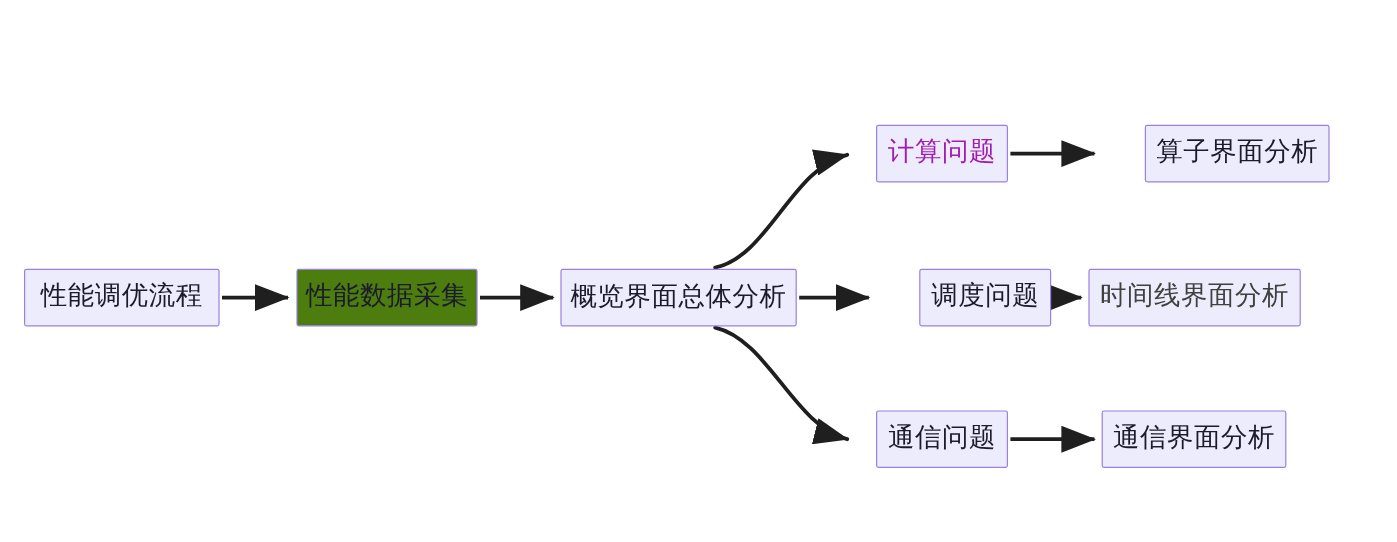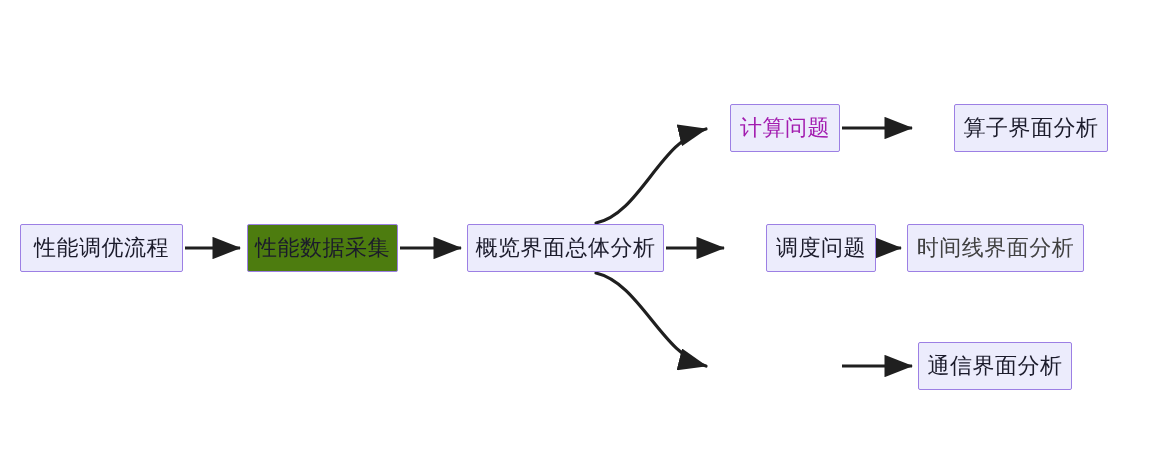--- a/index.html
+++ b/index.html
@@ -88,20 +88,23 @@
   </div>
 
   <div class="node" style="left: 730px; top: 104px; width: 110px; height: 48px; background: rgb(236, 236, 252); border-color: rgb(156, 127, 228); color: #a21caf;">
     <span class="node-label">计算问题</span>
   </div>
 
   <div class="node" style="left: 730px; top: 224px; width: 110px; height: 48px; background: rgb(236, 236, 252); border-color: rgb(156, 127, 228); color: rgb(27, 27, 43); margin-left: 36px;">
     <span class="node-label">调度问题</span>
   </div>
 
+  <div class="node" style="left: 730px; top: 342px; width: 110px; height: 48px; background: rgb(236, 236, 252); border-color: rgb(156, 127, 228); color: rgb(27, 27, 43);">
+    <span class="node-label">通信问题</span>
+  </div>
 
   <div class="node" style="left: 918px; top: 104px; width: 154px; height: 48px; background: rgb(236, 236, 252); border-color: rgb(156, 127, 228); color: rgb(27, 27, 43); margin-left: 36px;">
     <span class="node-label">算子界面分析</span>
   </div>
 
   <div class="node" style="left: 907px; top: 224px; width: 177px; height: 48px; background: rgb(236, 236, 252); border-color: rgb(156, 127, 228); color: #404040;">
     <span class="node-label">时间线界面分析</span>
   </div>
 
   <div class="node" style="left: 918px; top: 342px; width: 154px; height: 48px; background: rgb(236, 236, 252); border-color: rgb(156, 127, 228); color: rgb(27, 27, 43);">

